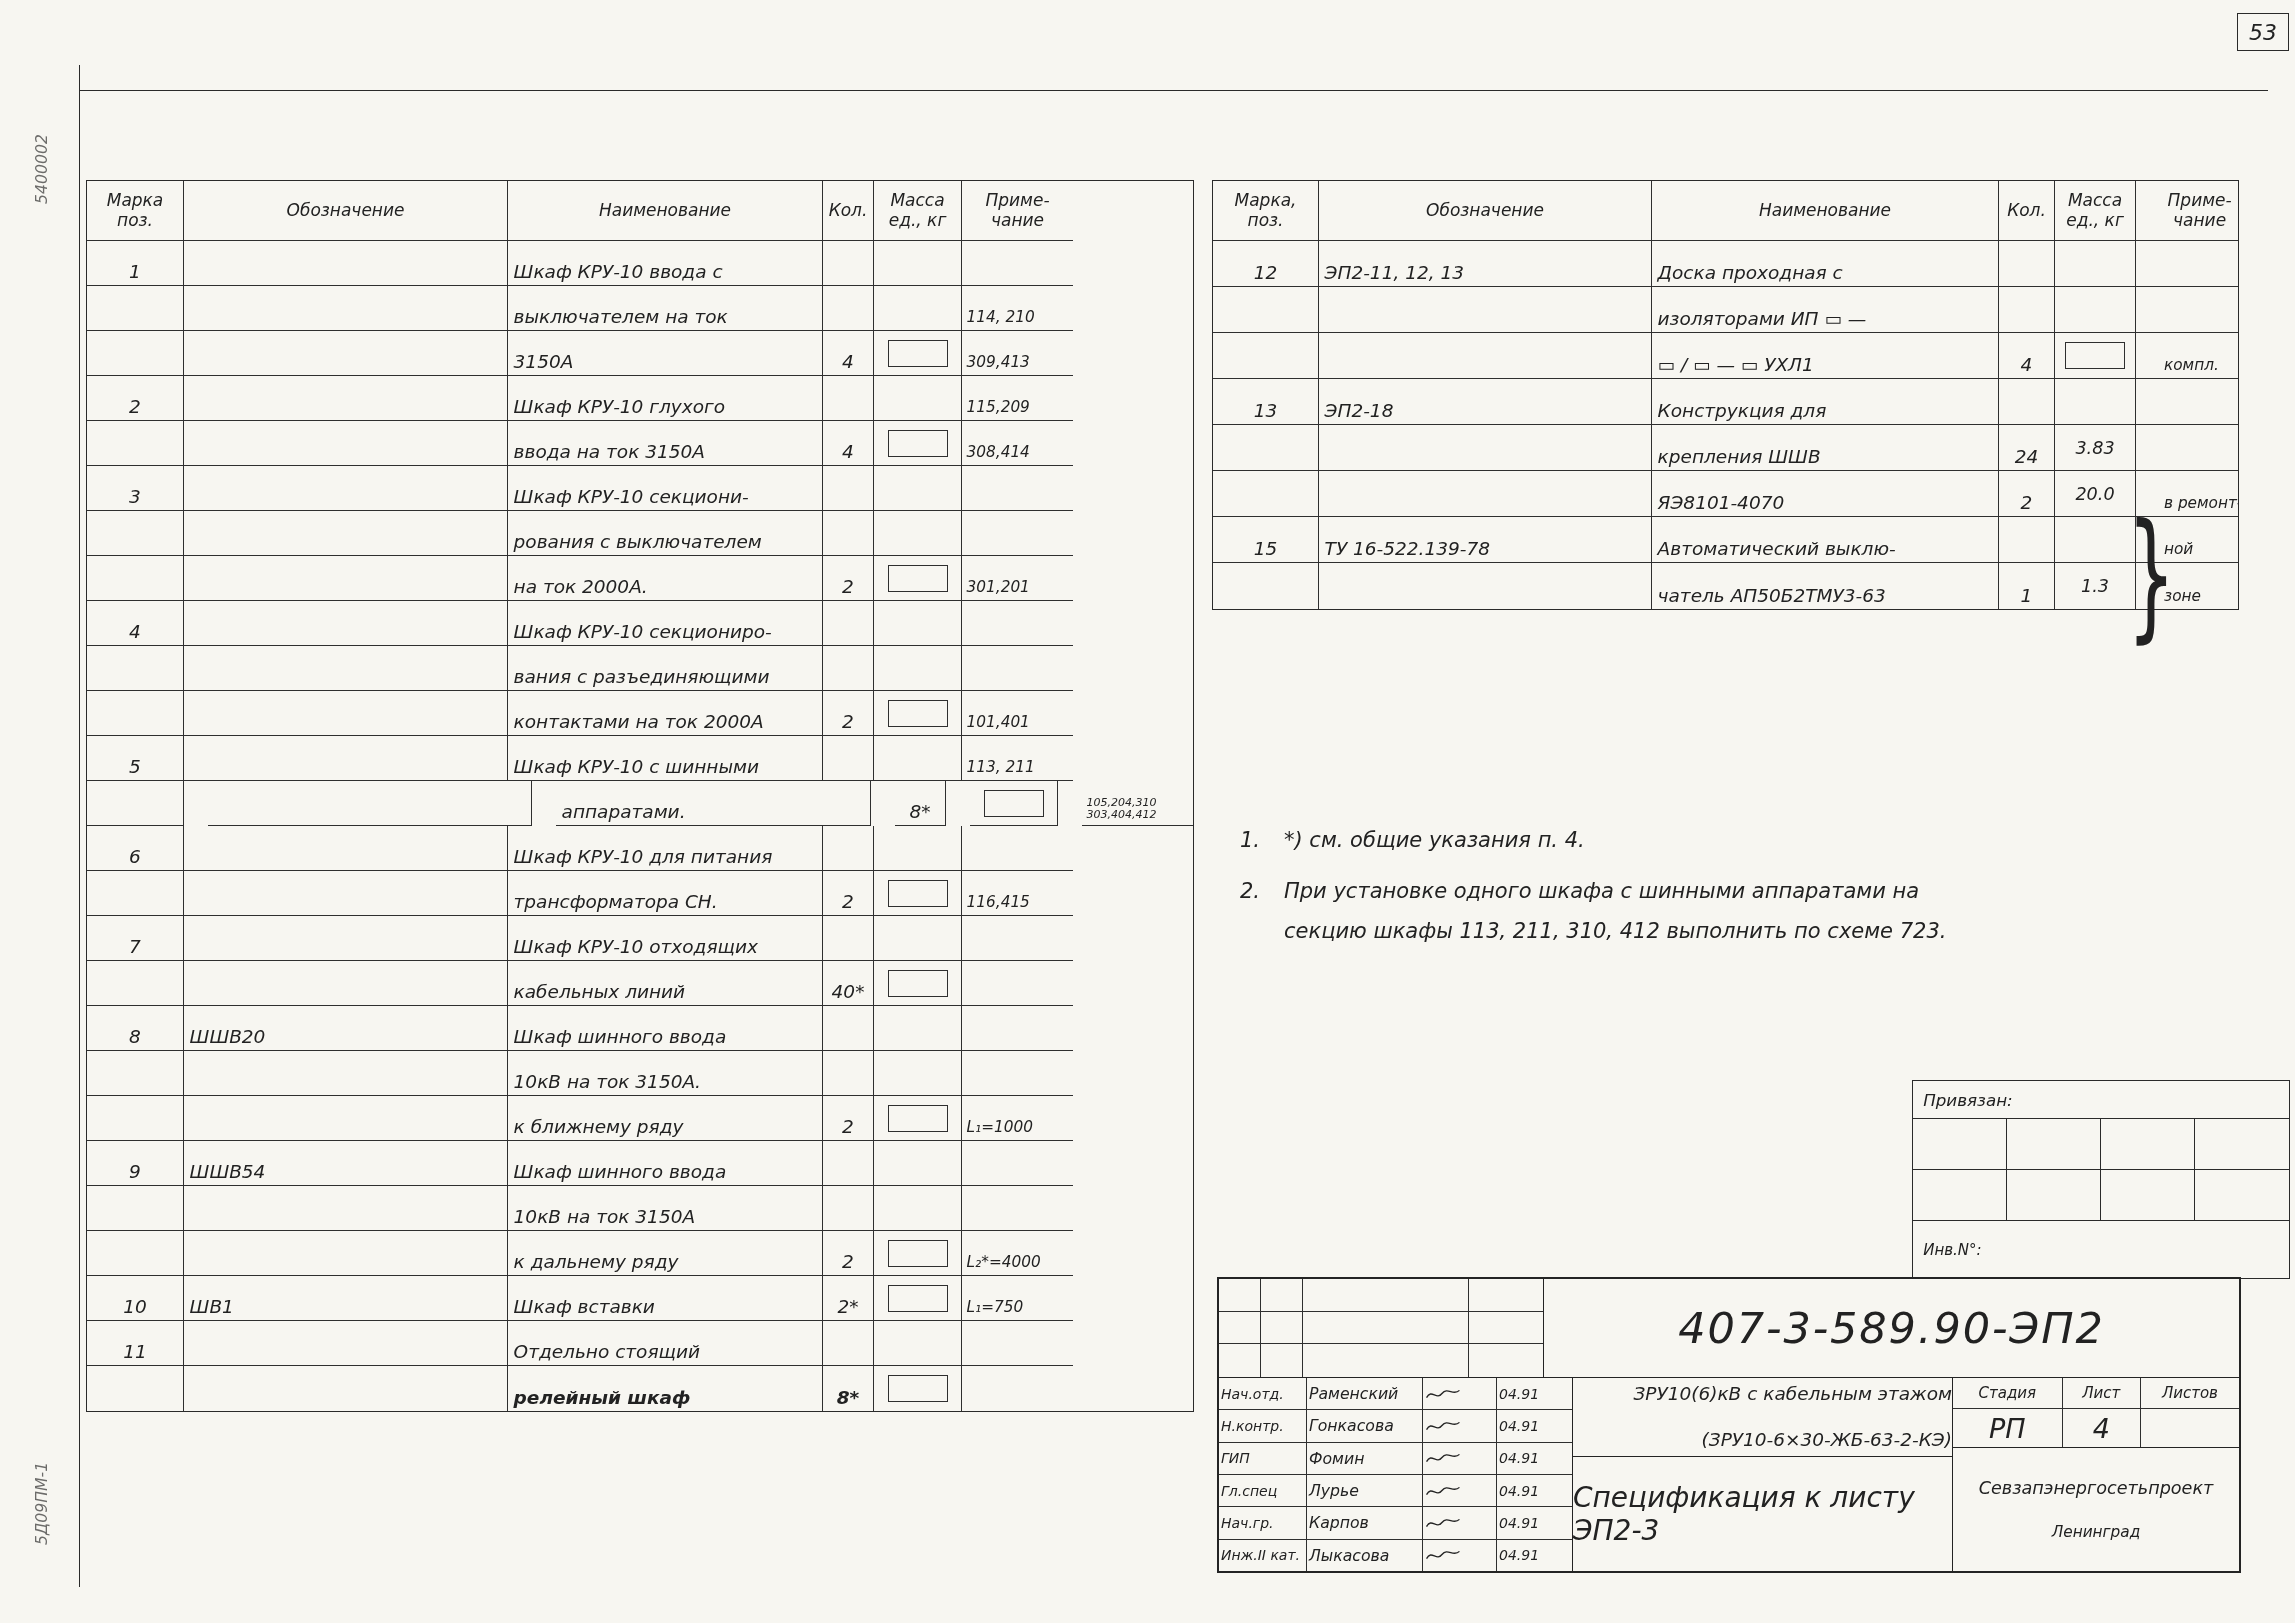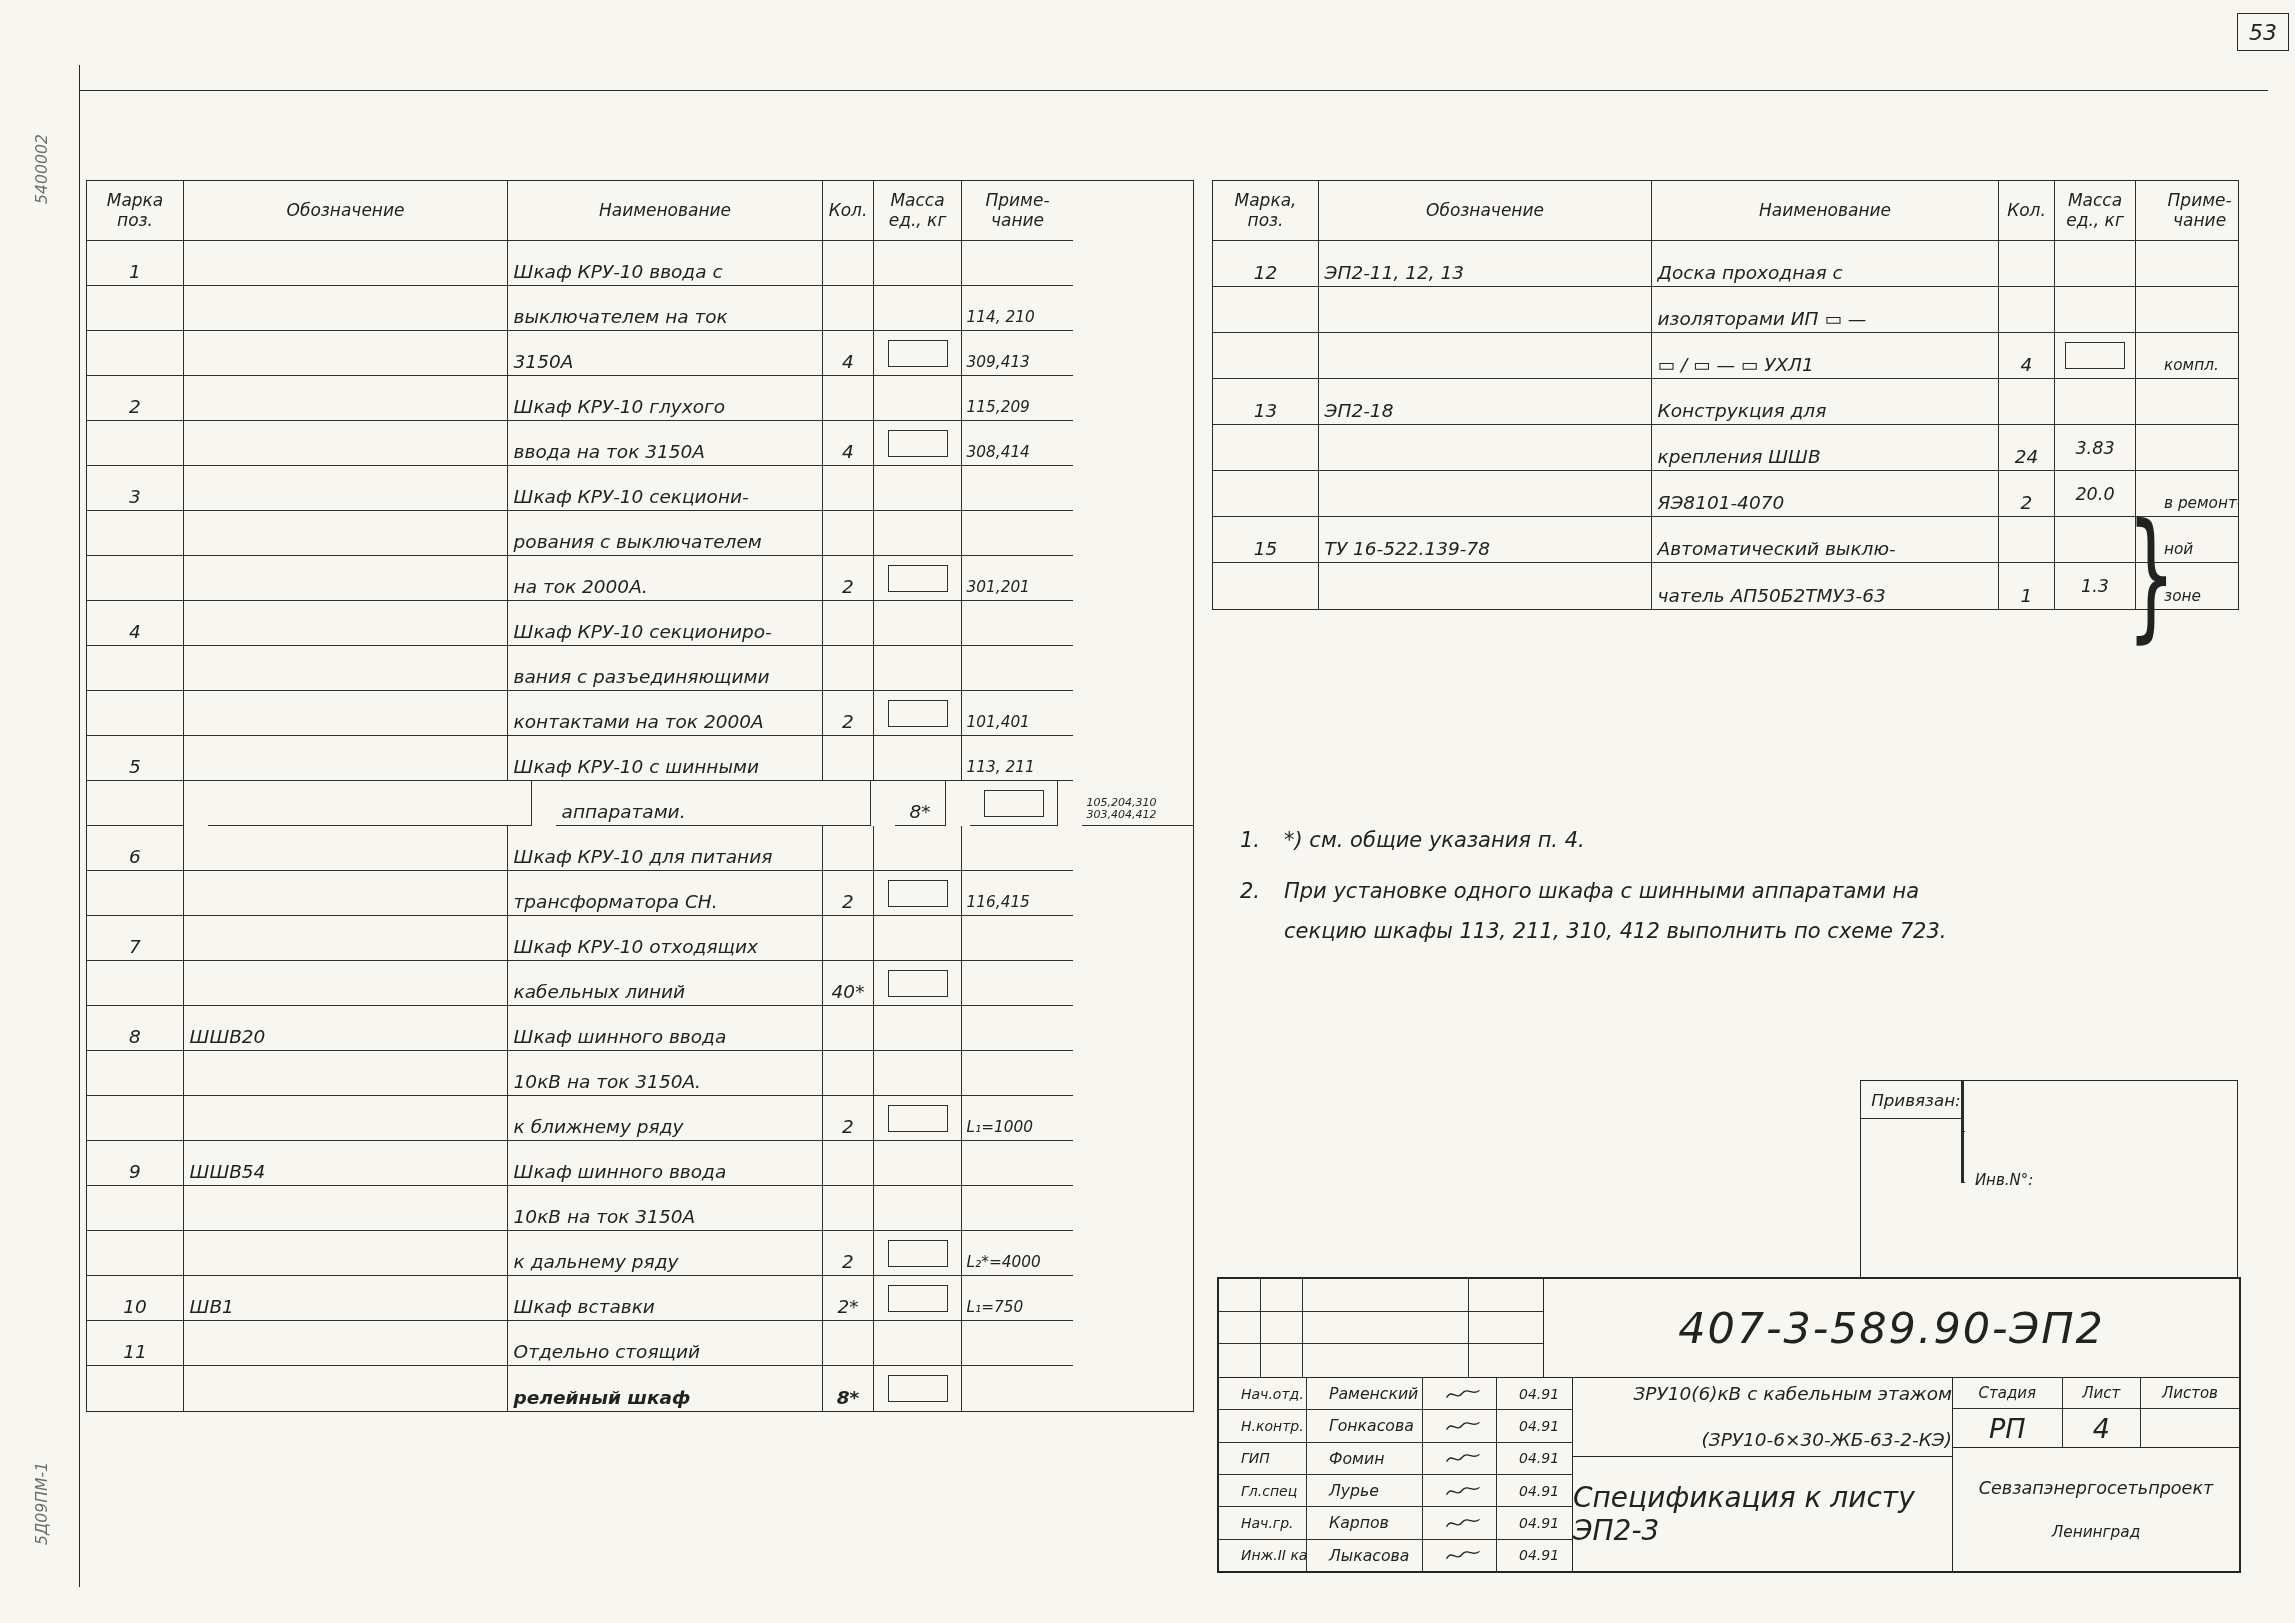--- a/index.html
+++ b/index.html
@@ -40,22 +40,22 @@
   .brace{position:absolute;left:2127px;top:497px;font-size:139px;line-height:157px;
          font-style:normal;transform:scaleX(.55);transform-origin:left top;}
 
   
   .notes{position:absolute;left:1240px;top:828px;width:1009px;font-size:21px;}
   .note-line{display:flex;margin-bottom:15.7px;}
   .note-line.first{margin-bottom:27px;}
   .nnum{flex:0 0 44px;}
 
   
-  .binding{position:absolute;left:1860px;top:1080px;width:376px;height:197px;border:1.9px solid #2a2a2a;
-           display:flex;flex-direction:row;text-align:right;}
+  .binding{position:absolute;left:1912px;top:1080px;width:376px;height:197px;border:1.9px solid #2a2a2a;
+           display:flex;flex-direction:column;text-align:right;}
   .b-label{height:37px;border-bottom:0.9px solid #2a2a2a;display:flex;align-items:center;
            padding-left:10.2px;font-size:16.7px;flex:0 0 auto;}
   .b-grid{display:grid;grid-template-columns:repeat(4,1fr);grid-auto-rows:51px;flex:0 0 auto;}
   .bcell{border-right:0.9px solid #2a2a2a;border-bottom:0.9px solid #2a2a2a;}
   .bcell:nth-child(4n){border-right:none;}
   .b-inv{flex:1;display:flex;align-items:center;padding-left:10.2px;font-size:15px;}
 
   
   .titleblock{position:absolute;left:1217px;top:1277px;width:1020px;height:292px;border:2.3px solid #242424;
               display:flex;flex-direction:column;}
@@ -63,21 +63,21 @@
   .tb-revgrid{width:324px;border-right:1.4px solid #242424;display:grid;flex:0 0 auto;
               grid-template-columns:42px 42px 1fr 74px;grid-auto-rows:1fr;}
   .rcell{border-right:0.9px solid #2f2f2f;border-bottom:0.9px solid #2f2f2f;}
   .rcell:nth-child(4n){border-right:none;}
   .rcell:nth-last-child(-n+4){border-bottom:none;}
   .tb-number{flex:1;display:flex;align-items:center;justify-content:center;font-size:43px;letter-spacing:1.9px;}
   .tb-bottom{flex:1;display:flex;min-height:0;}
   .tb-sigs{width:353px;border-right:1.4px solid #242424;flex:0 0 auto;display:flex;flex-direction:column;}
   .sigrow{flex:1;display:grid;grid-template-columns:88px 116px 74px 1fr;border-bottom:0.9px solid #2f2f2f;min-height:0;}
   .sigrow:last-child{border-bottom:none;}
-  .sigcell{display:flex;align-items:center;padding-left:22px;font-size:14px;overflow:hidden;
+  .sigcell{display:flex;align-items:center;padding-left:2px;font-size:14px;overflow:hidden;
            border-right:0.9px solid #2f2f2f;white-space:nowrap;}
   .sigcell:last-child{border-right:none;}
   .sigcell.pname{font-size:15.7px;}
   .tb-mid{width:379px;border-right:1.4px solid #242424;flex:0 0 auto;display:flex;flex-direction:column;}
   .tb-project{height:78px;border-bottom:1.4px solid #242424;display:flex;flex-direction:column;
               align-items:flex-end;justify-content:center;font-size:18.5px;line-height:1.35;gap:21px;}
   .tb-doctitle{flex:1;display:flex;align-items:center;justify-content:center;font-size:28px;}
   .tb-right{flex:1;display:flex;flex-direction:column;}
   .tb-sl,.tb-slv{display:flex;}
   .tb-sl{height:30px;border-bottom:0.9px solid #2f2f2f;}

